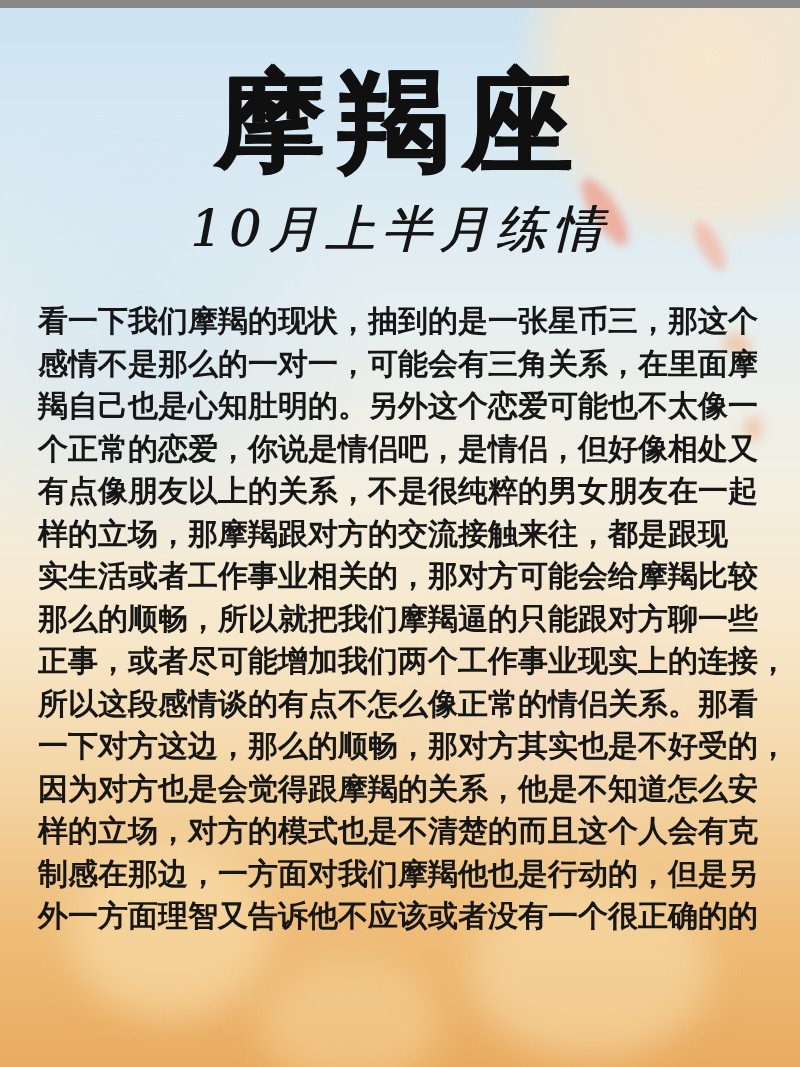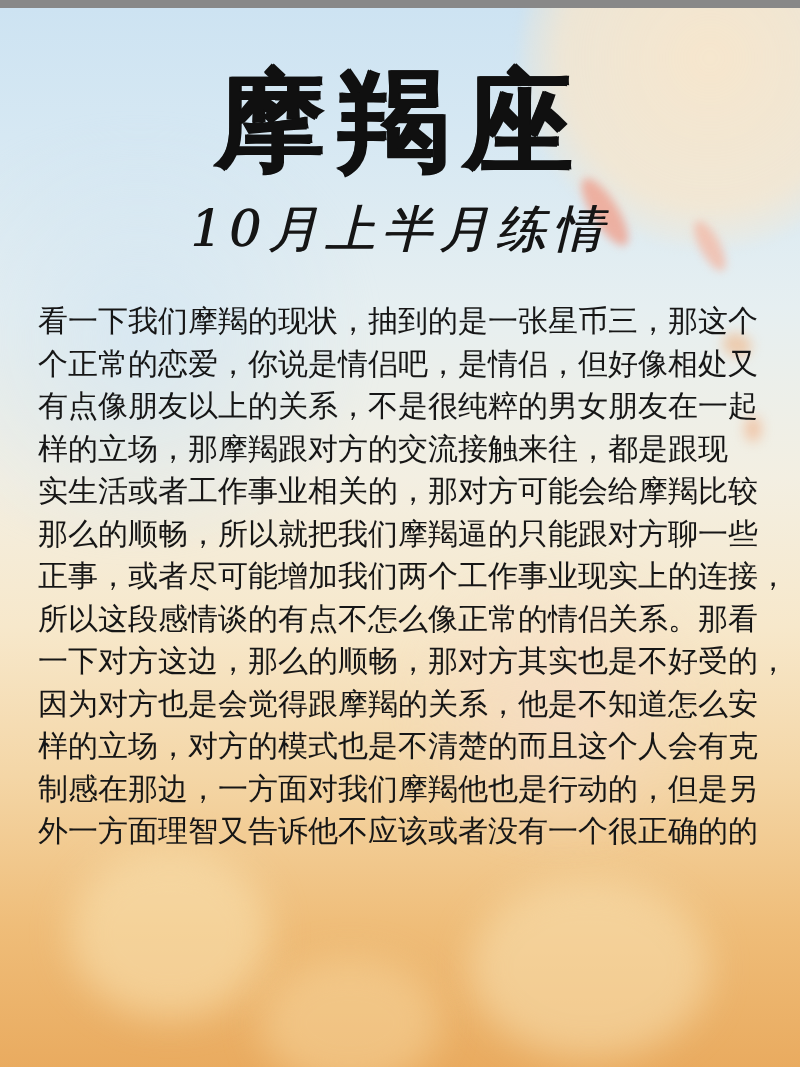--- a/index.html
+++ b/index.html
@@ -88,21 +88,21 @@
   .body-text {
     position: absolute;
     top: 292px;
     left: 38px;
     width: 740px;
     z-index: 2;
   }
   .line {
     font-size: 30px;
     line-height: 42.5px;
-    font-weight: 400;
+    font-weight: 700;
     color: #161616;
     white-space: nowrap;
     letter-spacing: 0px;
   }
 </style>
 </head>
 <body>
 
 <div class="poster">
 
@@ -117,20 +117,22 @@
   <div class="bg-shape bokeh bokeh-2"></div>
   <div class="bg-shape bokeh bokeh-3"></div>
 
   <div class="header">
     <h1 class="title">摩羯座</h1>
     <h2 class="subtitle">10月上半月练情</h2>
   </div>
 
   <div class="body-text">
       <div class="line">看一下我们摩羯的现状，抽到的是一张星币三，那这个</div>
+      <div class="line">感情不是那么的一对一，可能会有三角关系，在里面摩</div>
+      <div class="line">羯自己也是心知肚明的。另外这个恋爱可能也不太像一</div>
       <div class="line">个正常的恋爱，你说是情侣吧，是情侣，但好像相处又</div>
       <div class="line">有点像朋友以上的关系，不是很纯粹的男女朋友在一起</div>
       <div class="line">样的立场，那摩羯跟对方的交流接触来往，都是跟现</div>
       <div class="line">实生活或者工作事业相关的，那对方可能会给摩羯比较</div>
       <div class="line">那么的顺畅，所以就把我们摩羯逼的只能跟对方聊一些</div>
       <div class="line">正事，或者尽可能增加我们两个工作事业现实上的连接，</div>
       <div class="line">所以这段感情谈的有点不怎么像正常的情侣关系。那看</div>
       <div class="line">一下对方这边，那么的顺畅，那对方其实也是不好受的，</div>
       <div class="line">因为对方也是会觉得跟摩羯的关系，他是不知道怎么安</div>
       <div class="line">样的立场，对方的模式也是不清楚的而且这个人会有克</div>

